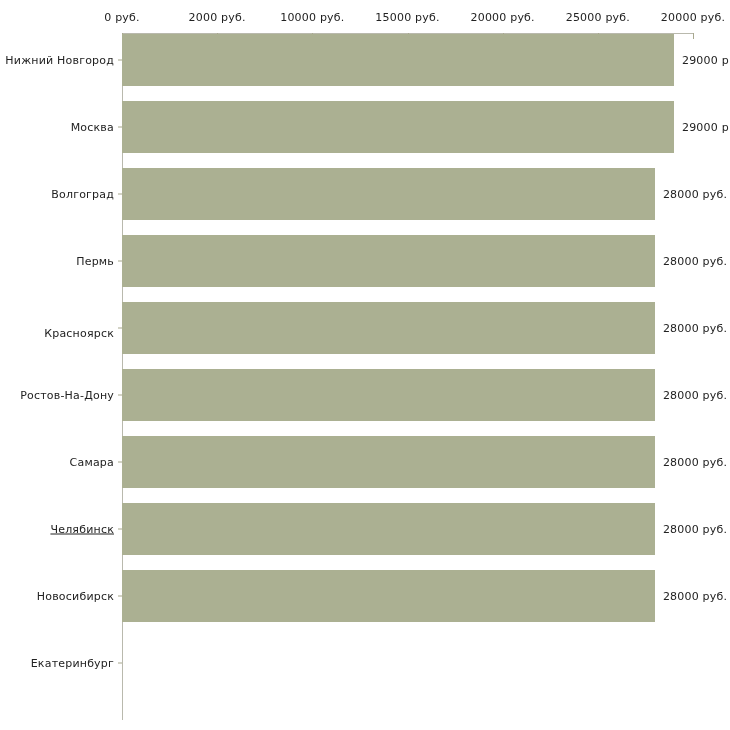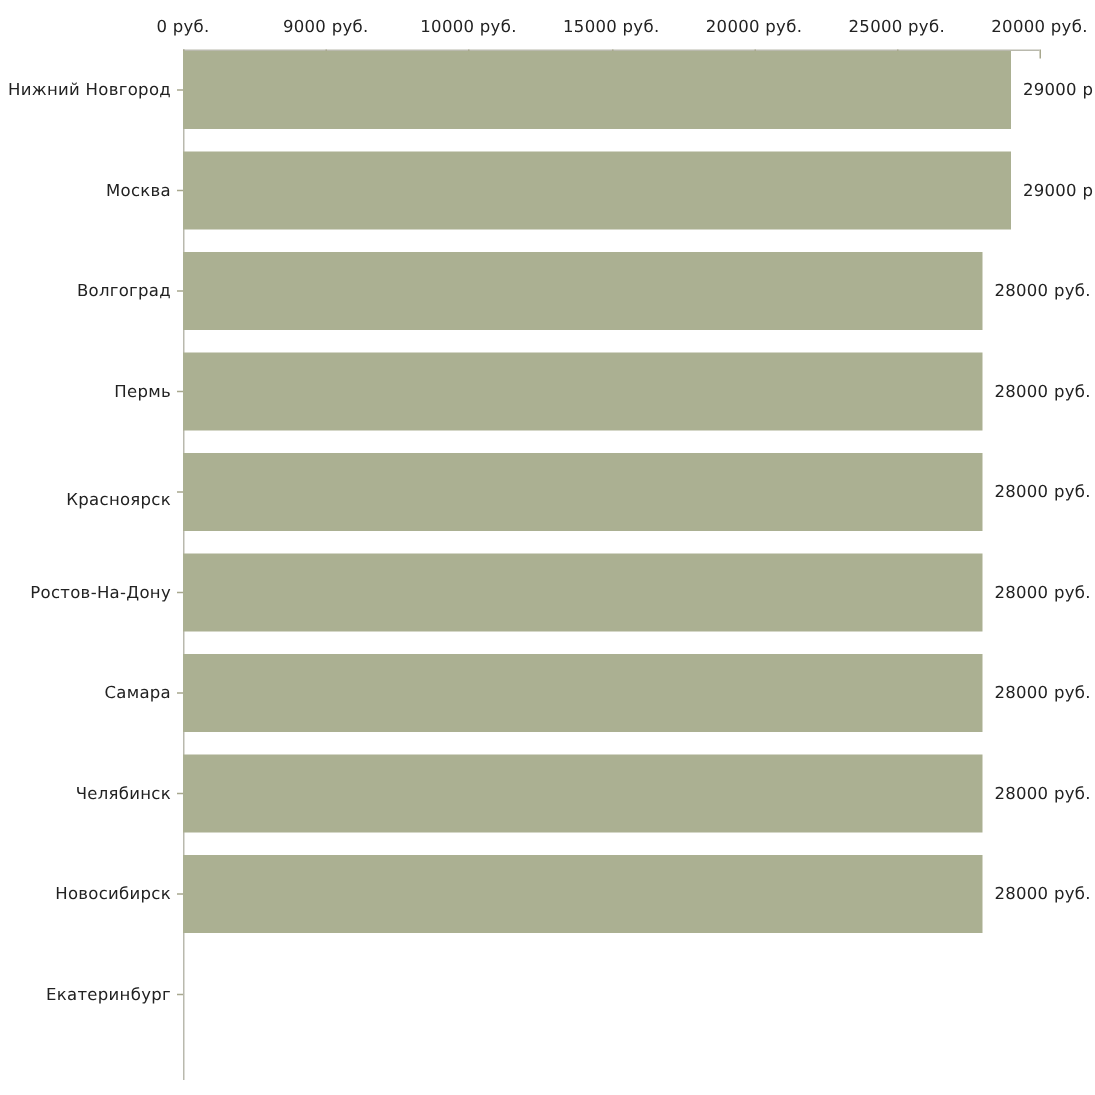--- a/index.html
+++ b/index.html
@@ -116,21 +116,21 @@
 
 <div id="chart-root">
 
   <div id="y-axis"></div>
 
   <div id="x-axis"></div>
   <div id="x-ticks">
       <div class="x-tick" style="left: 122px; top: 33px; position: absolute;"></div>
       <div class="x-tick-label" style="left: 122px; top: 11px;">0 руб.</div>
       <div class="x-tick" style="left: 217.167px; top: 33px; position: absolute;"></div>
-      <div class="x-tick-label" style="left: 217.167px; top: 11px;">9000 руб.</div>
+      <div class="x-tick-label" style="left: 217.167px; top: 11px;">2000 руб.</div>
       <div class="x-tick" style="left: 312.333px; top: 33px; position: absolute;"></div>
       <div class="x-tick-label" style="left: 312.333px; top: 11px;">10000 руб.</div>
       <div class="x-tick" style="left: 407.5px; top: 33px; position: absolute;"></div>
       <div class="x-tick-label" style="left: 407.5px; top: 11px;">15000 руб.</div>
       <div class="x-tick" style="left: 502.667px; top: 33px; position: absolute;"></div>
       <div class="x-tick-label" style="left: 502.667px; top: 11px;">20000 руб.</div>
       <div class="x-tick" style="left: 597.833px; top: 33px; position: absolute;"></div>
       <div class="x-tick-label" style="left: 597.833px; top: 11px; text-align: center;">25000 руб.</div>
       <div class="x-tick" style="left: 693px; top: 33px; position: absolute;"></div>
       <div class="x-tick-label" style="left: 693px; top: 11px;">20000 руб.</div>
@@ -144,21 +144,21 @@
       <div class="cat-label" style="top: 194px;">Волгоград</div>
       <div class="cat-tick" style="top: 194px;"></div>
       <div class="cat-label" style="top: 261px;">Пермь</div>
       <div class="cat-tick" style="top: 261px;"></div>
       <div class="cat-label" style="top: 333px;">Красноярск</div>
       <div class="cat-tick" style="top: 328px;"></div>
       <div class="cat-label" style="top: 395px;">Ростов-На-Дону</div>
       <div class="cat-tick" style="top: 395px;"></div>
       <div class="cat-label" style="top: 462px;">Самара</div>
       <div class="cat-tick" style="top: 462px;"></div>
-      <div class="cat-label" style="top: 529px;">Челябинск</div>
+      <div class="cat-label" style="top: 529px; text-decoration: underline;">Челябинск</div>
       <div class="cat-tick" style="top: 529px;"></div>
       <div class="cat-label" style="top: 596px;">Новосибирск</div>
       <div class="cat-tick" style="top: 596px;"></div>
       <div class="cat-label" style="top: 663px;">Екатеринбург</div>
       <div class="cat-tick" style="top: 663px;"></div>
     </div>
 
   <div id="plot">
       <div class="bar-row" style="top: 0px;">
         <div class="bar" title="Нижний Новгород: 29000 р" style="width: 551.967px; background: rgb(171, 176, 146);"></div>

